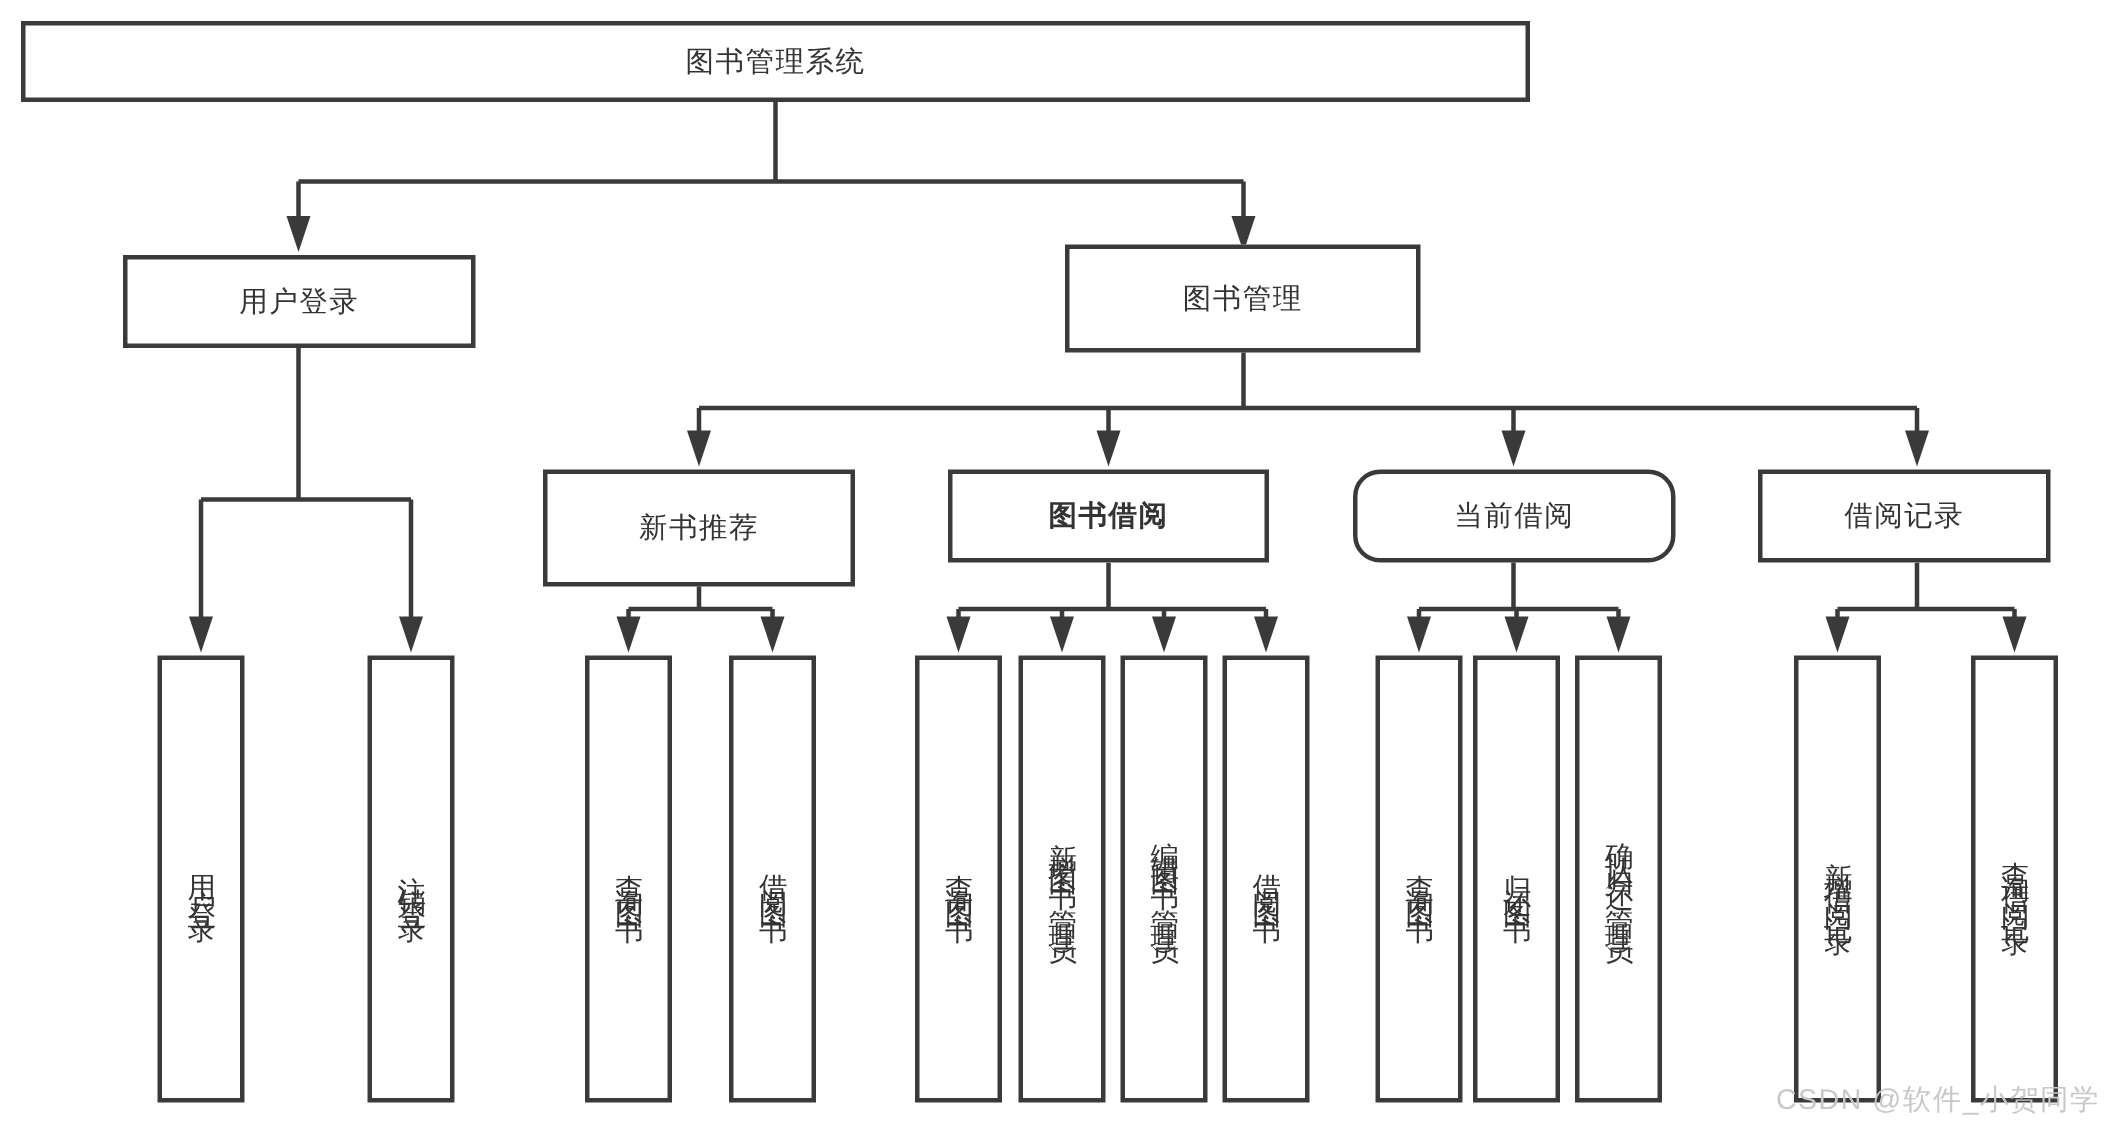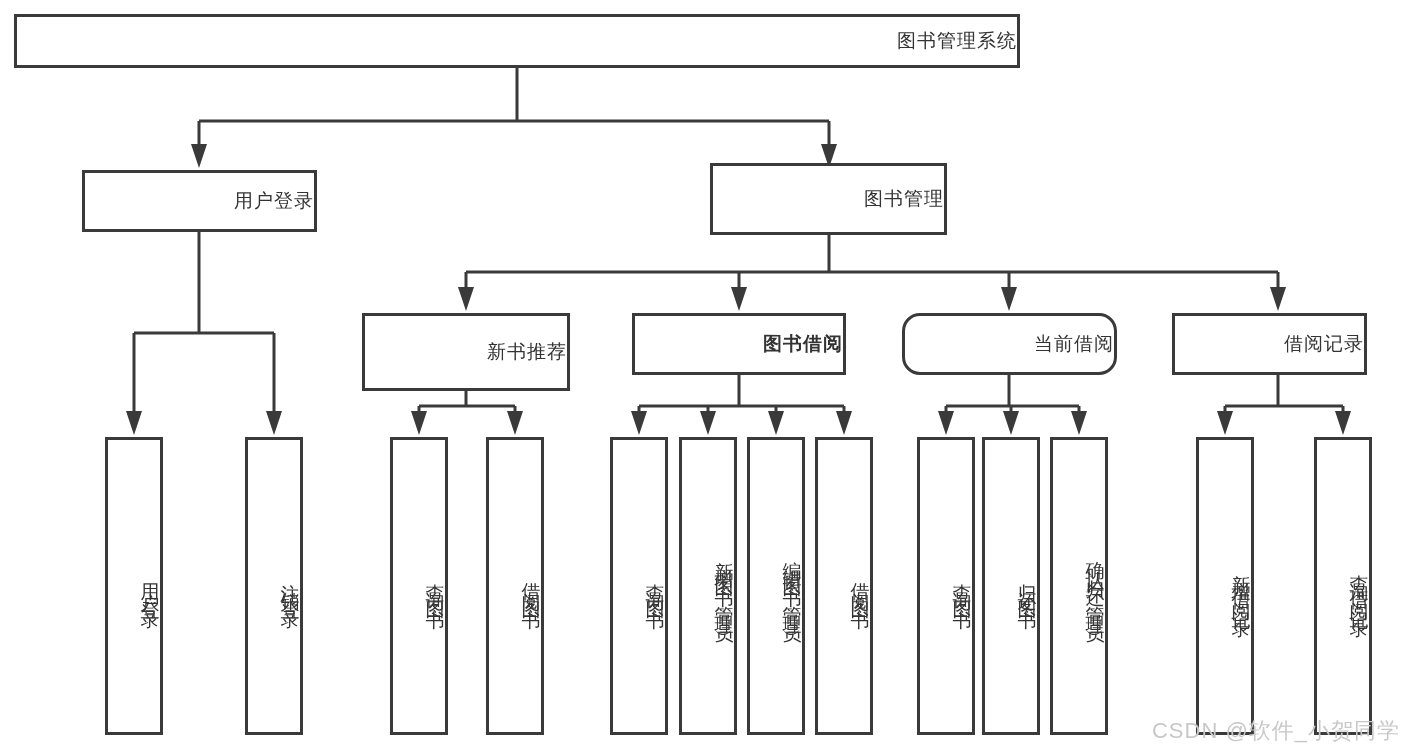--- a/index.html
+++ b/index.html
@@ -18,41 +18,41 @@
     position: absolute; left: 0; top: 0;
     width: 1405px; height: 747px;
   }
   .node {
     position: absolute;
     box-sizing: border-box;
     border: 3px solid #3a3a3a;
     background: #ffffff;
     display: flex;
     align-items: center;
-    justify-content: flex-end;
+    justify-content: center;
     color: #333333;
   }
   .h-label {
     font-size: 19px;
     letter-spacing: 1px;
     white-space: nowrap;
   }
   .v-label {
     writing-mode: vertical-rl;
     text-orientation: mixed;
     font-size: 19px;
     line-height: 1;
     letter-spacing: 9px;
     white-space: nowrap;
   }
   #watermark {
     position: absolute;
     right: 5px;
     bottom: 1px;
-    font-size: 22px;
+    font-size: 19px;
     color: #c8c8c8;
     letter-spacing: 1px;
     z-index: 5;
     white-space: nowrap;
     margin-left: 24px;
   }
 </style>
 </head>
 <body>
 

